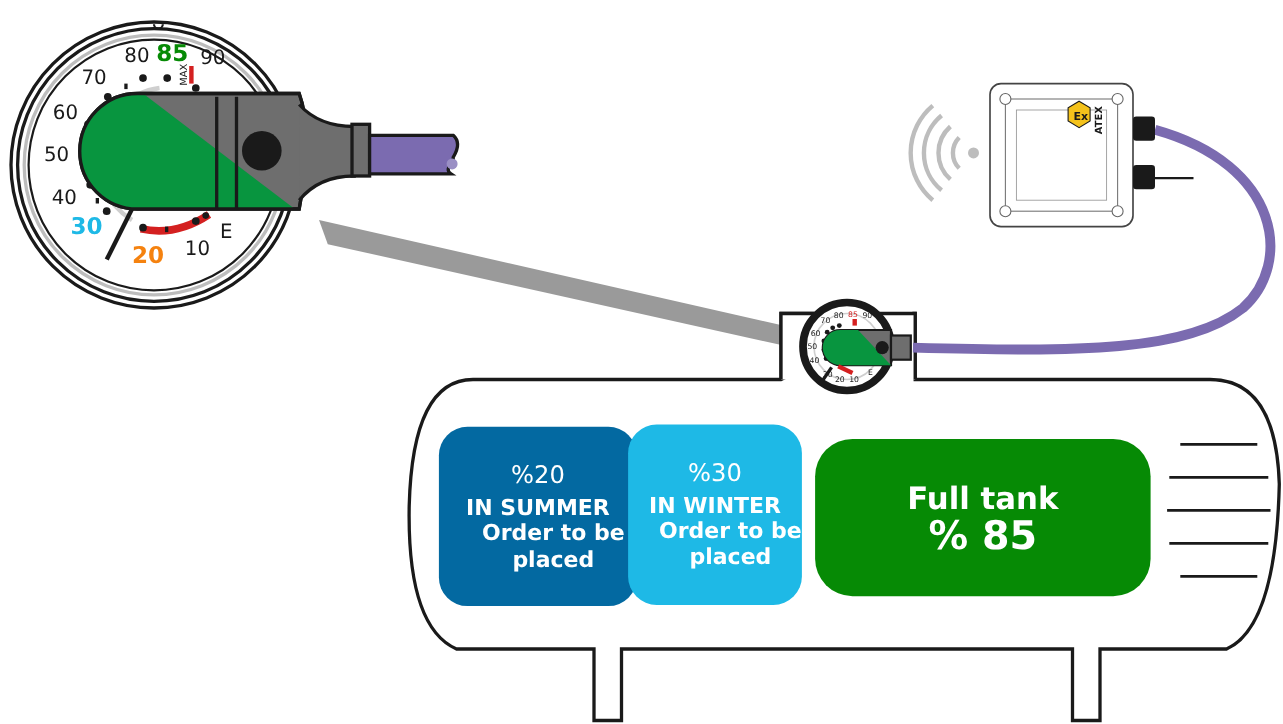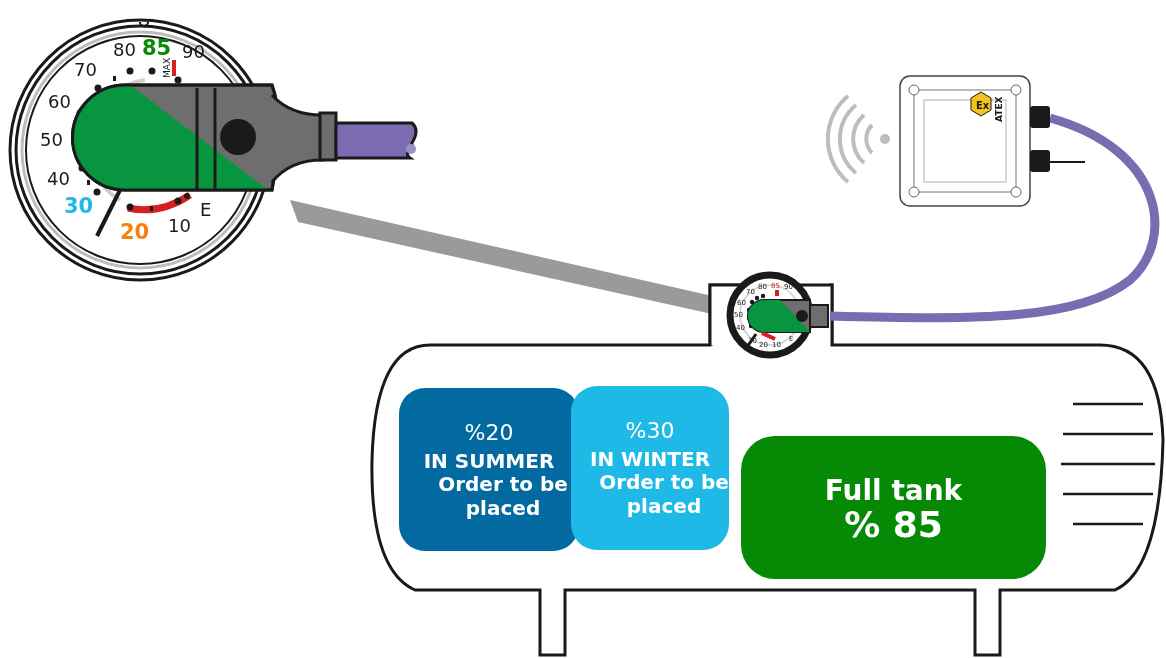--- a/index.html
+++ b/index.html
@@ -162,16 +162,16 @@
   <div class="season">IN SUMMER</div>
   <div class="order">Order to be placed</div>
 </div>
 
 <div class="box" style="left:571px; top:386px; width:158px; height:164px; background:#1EB9E6;">
   <div class="pct">%30</div>
   <div class="season">IN WINTER</div>
   <div class="order">Order to be placed</div>
 </div>
 
-<div class="box full" style="left:741px; top:399px; width:305px; height:143px; border-radius:34px; background:#068A05;margin-top:37px;">
+<div class="box full" style="left:741px; top:399px; width:305px; height:143px; border-radius:34px; background:#068A05;">
   <div class="title">Full tank</div>
   <div class="value">% 85</div>
 </div>
 
 </body></html>

